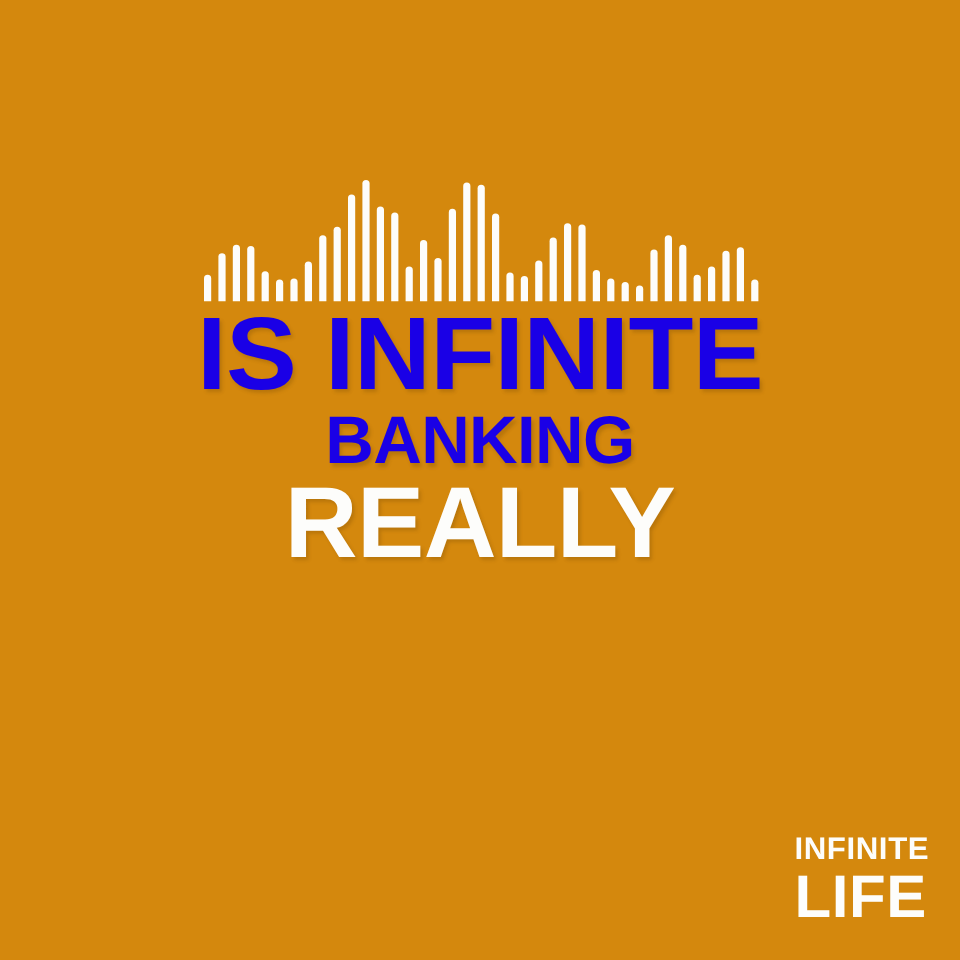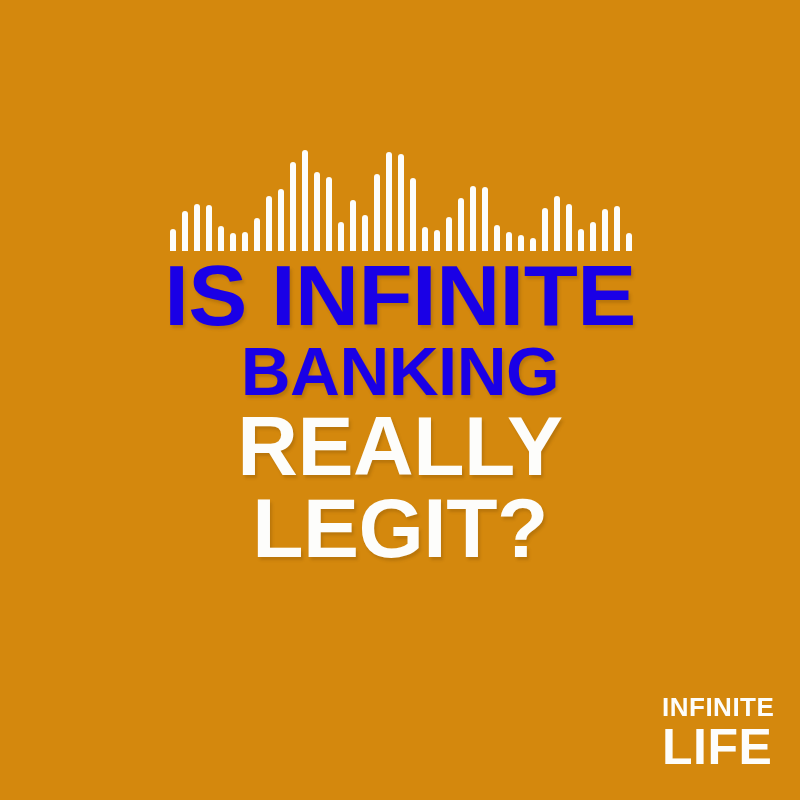--- a/index.html
+++ b/index.html
@@ -69,21 +69,21 @@
     font-weight: 700;
     letter-spacing: -0.5px;
     line-height: 0.88;
     white-space: nowrap;
     text-shadow: 2px 3px 3px rgba(92,56,4,0.22);
   }
   #headline .blue { color: #1a00e6; }
   #headline .white { color: #fdfdfb; }
 
   #title-line-1 { font-size: 86px; transform: scaleX(1.03); }
-  #title-line-2 { font-size: 69px; margin-top: 8px; }
+  #title-line-2 { font-size: 56px; margin-top: 8px; }
   #title-line-3 { font-size: 84px; margin-top: 8px; }
   #title-line-4 { font-size: 84px; margin-top: 8px; }
 
   
   #brand {
     position: absolute;
     left: 662px;
     top: 694px;
     color: #fdfdfb;
     line-height: 1;
@@ -183,21 +183,20 @@
       <div class="bar" style="height: 29px; width: 6px; flex: 0 0 6px; background: rgb(253, 253, 251);"></div>
       <div class="bar" style="height: 42px; width: 6px; flex: 0 0 6px; background: rgb(253, 253, 251);"></div>
       <div class="bar" style="height: 45px; width: 6px; flex: 0 0 6px; background: rgb(253, 253, 251);"></div>
       <div class="bar" style="height: 18px; width: 6px; flex: 0 0 6px; background: rgb(253, 253, 251);"></div>
     </div>
 
   <div id="headline">
     <span class="line blue" id="title-line-1" style="color: rgb(26, 0, 230);">IS INFINITE</span>
     <span class="line blue" id="title-line-2" style="color: rgb(26, 0, 230);">BANKING</span>
     <span class="line white" id="title-line-3" style="color: rgb(253, 253, 251);">REALLY</span>
-    <span class="line white" id="title-line-4" style="color: rgb(253, 253, 251);">LEGIT?</span>
   </div>
 
   <div id="brand">
     <span id="brand-top">INFINITE</span>
     <span id="brand-bottom">LIFE</span>
   </div>
 
 </div>
 
 </body></html>

